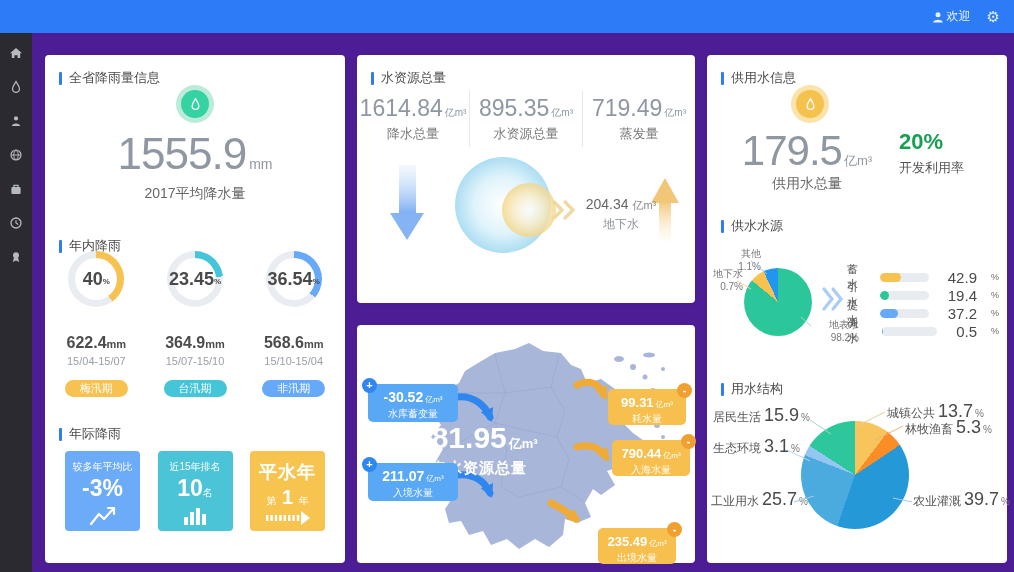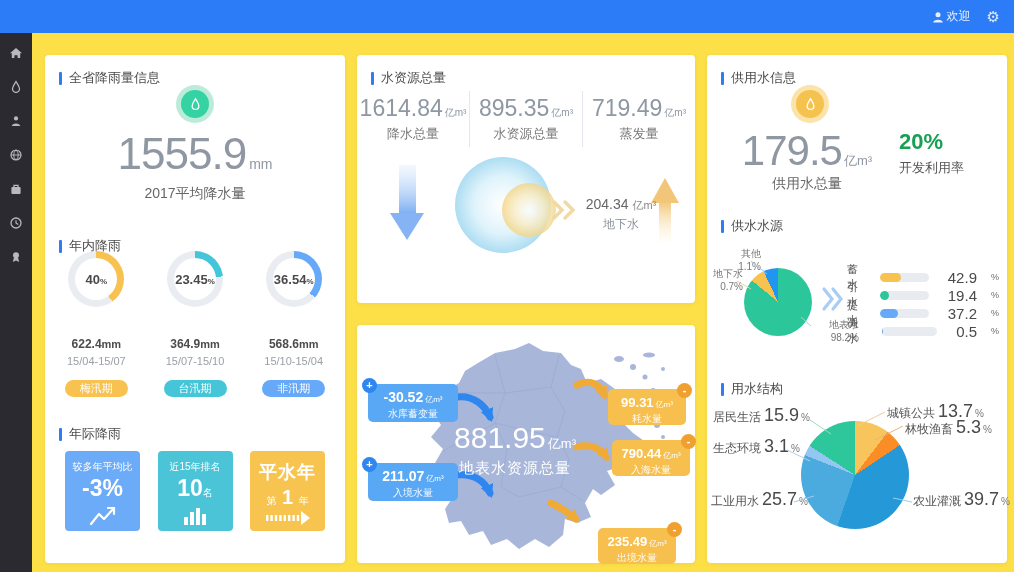--- a/index.html
+++ b/index.html
@@ -14,21 +14,21 @@
   .topbar-right { margin-left:auto; display:flex; align-items:center; gap:16px; }
   .tb-welcome { display:flex; align-items:center; gap:3px; color:#e8f0ff; font-size:12px; cursor:pointer; }
   .tb-gear { color:#dfe9ff; font-size:15px; line-height:1; cursor:pointer; }
 
   
   .sidebar { position:absolute; left:0; top:33px; width:32px; height:539px; background:#2a2a30;
     display:flex; flex-direction:column; align-items:center; padding-top:12px; gap:19px; z-index:9; }
   .side-icon { width:16px; height:15px; display:flex; align-items:center; justify-content:center; cursor:pointer; }
 
   
-  .content { position:absolute; left:32px; top:33px; width:982px; height:539px; background:#fde047; }
+  .content { position:absolute; left:32px; top:33px; width:982px; height:539px; background:#4c1d95; }
   .card { position:absolute; background:#fff; border-radius:4px; box-shadow:0 1px 4px rgba(40,60,110,.07); }
   .card-left   { left:13px;  top:22px;  width:300px; height:508px; }
   .card-midtop { left:325px; top:22px;  width:338px; height:248px; }
   .card-midbot { left:325px; top:292px; width:338px; height:238px; }
   .card-right  { left:675px; top:22px;  width:300px; height:508px; }
 
   .sec-h { position:absolute; display:flex; align-items:center; font-size:13px; color:#4a4a4a; }
   .sec-h .bar { width:3px; height:13px; background:#2f7cf5; margin-right:7px; border-radius:1px; }
 
   
@@ -41,24 +41,24 @@
   .rain-value .unit { font-size:14px; margin-left:3px; }
   .rain-label { position:absolute; left:0; top:130px; width:100%; text-align:center; font-size:14px; color:#666; }
 
   .h-annual { left:14px; top:182px; }
   .donut-row { position:absolute; left:2px; top:196px; width:296px; display:flex; }
   .dcol { flex:1; display:flex; flex-direction:column; align-items:center; }
   .donut { position:relative; width:56px; height:56px; border-radius:50%; background:#e9edf2; }
   .donut::after { content:""; position:absolute; inset:7px; background:#fff; border-radius:50%; }
   .donut-text { position:absolute; inset:0; display:flex; align-items:center; justify-content:center;
     z-index:2; color:#4a4a4a; font-weight:bold; }
-  .donut-text .dp { font-size:13px; }
+  .donut-text .dp { font-size:18px; }
   .donut-text .dpp { font-size:8px; margin-top:4px; }
   .pval { margin-top:27px; color:#4c4c4c; font-weight:bold; }
-  .pval .pv { font-size:12px; }
+  .pval .pv { font-size:16px; }
   .pval .pu { font-size:11px; }
   .prange { margin-top:3px; font-size:11px; color:#9aa0a8; }
   .pbadge { margin-top:13px; height:17px; line-height:17px; padding:0 15px; border-radius:9px;
     color:#fff; font-size:11px; }
 
   .h-inter { left:14px; top:370px; }
   .stat-cards { position:absolute; left:20px; top:396px; width:260px; display:flex; justify-content:space-between; }
   .scard { width:75px; height:80px; border-radius:4px; color:#fff; display:flex; flex-direction:column;
     align-items:center; padding-top:9px; }
   .sc-label { font-size:10px; }
@@ -76,21 +76,21 @@
   .stat-num .u { font-size:10px; margin-left:2px; }
   .stat-lbl { font-size:13px; color:#777; margin-top:3px; }
   .bubble-svg { position:absolute; left:0; top:92px; }
   .gw-text { position:absolute; left:222px; top:141px; width:84px; text-align:center; }
   .gw-text .l1 { font-size:14px; color:#666; }
   .gw-text .l1 .u { font-size:11px; color:#888; }
   .gw-text .l2 { font-size:12px; color:#8a909a; margin-top:3px; }
 
   
   .map-svg { position:absolute; left:0; top:0; }
-  .map-center { position:absolute; left:58px; top:96px; width:200px; text-align:center; color:#fff; z-index:3; }
+  .map-center { position:absolute; left:58px; top:96px; width:200px; color:#fff; z-index:3;font-weight:bold; }
   .mc-v { font-size:30px; }
   .mc-u { font-size:13px; margin-left:2px; }
   .mc-l { font-size:15px; margin-top:4px; letter-spacing:1px; }
   .co { position:absolute; border-radius:5px; color:#fff; text-align:center; padding-top:4px; z-index:4; }
   .co.in  { background:#59a8f5; width:90px; height:38px; }
   .co.out { background:#f6bf4e; width:78px; height:36px; }
   .co-badge { position:absolute; top:-6px; width:15px; height:15px; border-radius:50%;
     color:#fff; font-size:11px; font-weight:bold; line-height:14px; text-align:center; }
   .co.in  .co-badge { left:-6px; background:#2e86ee; }
   .co.out .co-badge { right:-6px; background:#f0a030; }

